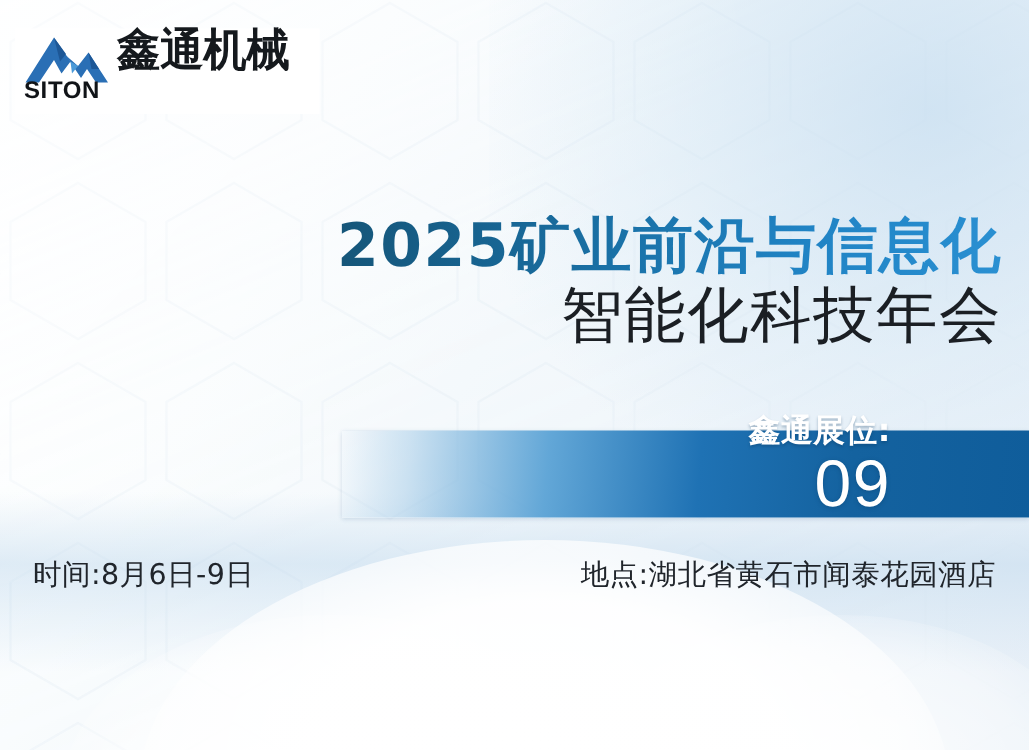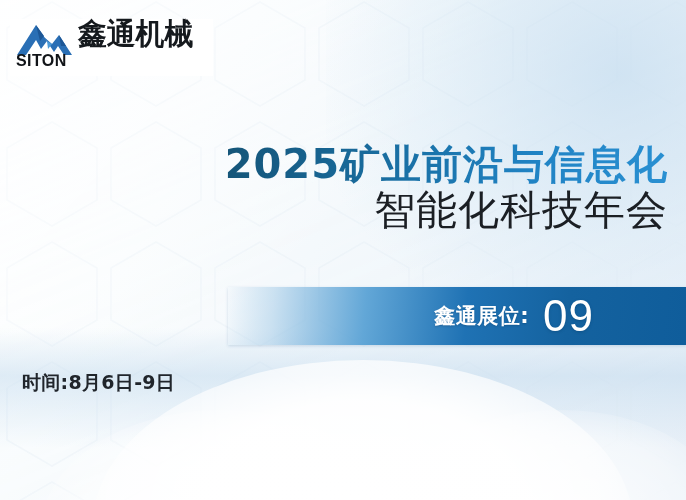--- a/index.html
+++ b/index.html
@@ -126,23 +126,24 @@
   
   #booth-banner{
     position:absolute; left:228px; right:0; top:287px; height:58px;
     background:linear-gradient(95deg,
         rgba(226,238,248,.15) 0%,
         rgba(168,205,232,.55) 10%,
         rgba(86,160,212,.92) 30%,
         #1f72b4 52%,
         #14629f 74%,
         #0f5d9b 100%);
-    display:flex; align-items:center; justify-content:flex-end;
+    display:flex; align-items:flex-end; justify-content:flex-end;
     padding-right:92px;
     box-shadow:0 1px 3px rgba(27,84,136,.18);
+    flex-direction:column;
   }
   .booth-label{
     font-family:"DejaVu Sans","Liberation Sans",sans-serif;
     font-size:21px; font-weight:bold;
     color:#ffffff;
     letter-spacing:.5px;
     white-space:nowrap;
     text-shadow:0 1px 2px rgba(10,55,95,.35);
   }
   .booth-number{
@@ -156,21 +157,21 @@
   }
 
   
   #info-row{
     position:absolute; left:22px; right:22px; top:370px;
     display:flex; align-items:center; justify-content:space-between;
   }
   .info-item{
     font-family:"DejaVu Sans","Liberation Sans",sans-serif;
     font-size:19px;
-    font-weight:700;
+    font-weight:400;
     color:#20252b;
     letter-spacing:.3px;
     white-space:nowrap;
   }
 </style>
 </head>
 <body>
 
 <div id="poster">
 
@@ -220,15 +221,16 @@
     <div class="hl-line2">智能化科技年会</div>
   </div>
 
   <div id="booth-banner">
     <span class="booth-label">鑫通展位:</span>
     <span class="booth-number">09</span>
   </div>
 
   <div id="info-row">
     <span class="info-item">时间:8月6日-9日</span>
+    <span class="info-item">地点:湖北省黄石市闻泰花园酒店</span>
   </div>
 
 </div>
 
 </body></html>

